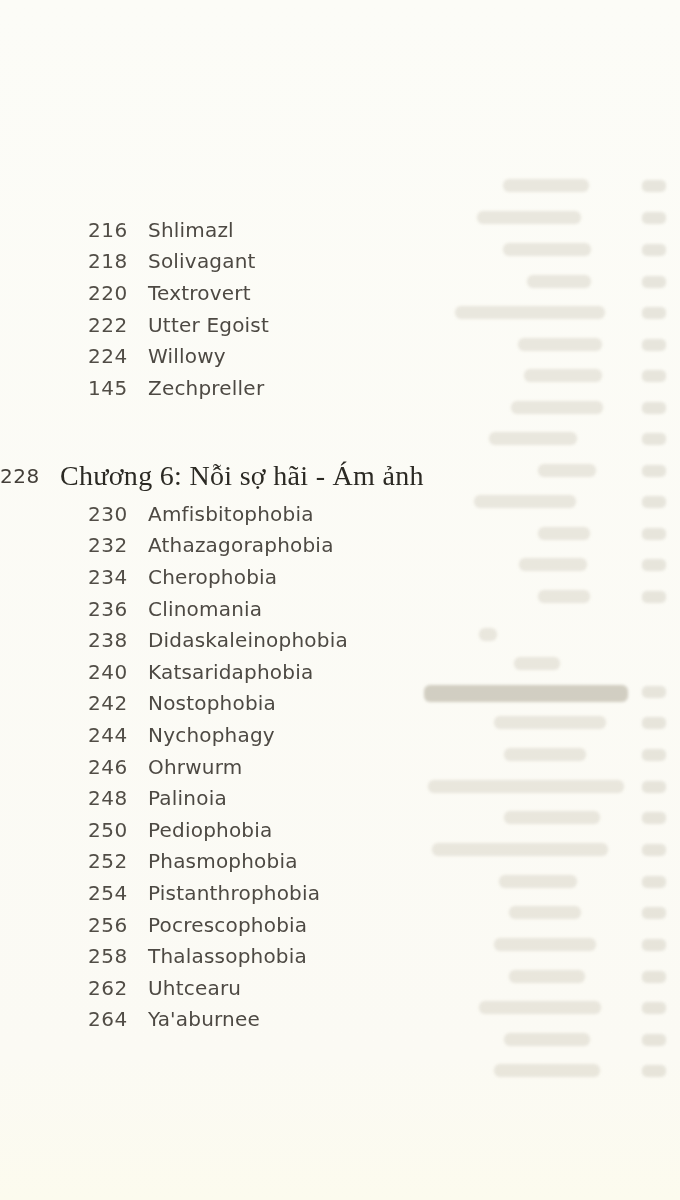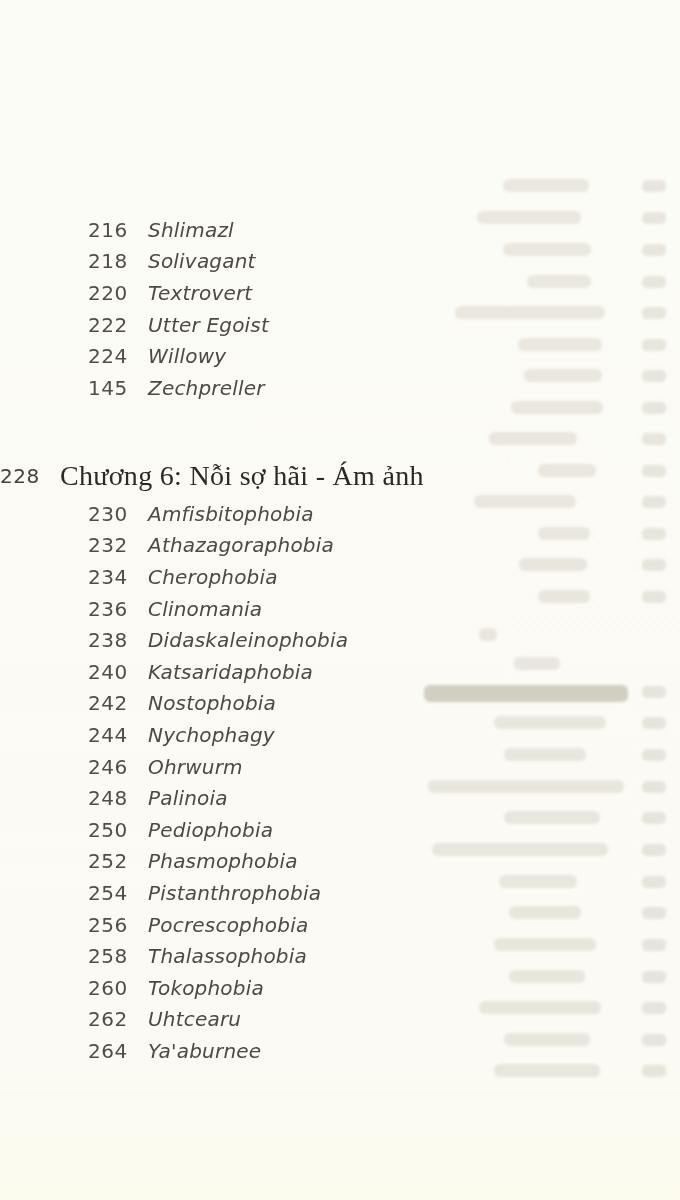--- a/index.html
+++ b/index.html
@@ -26,21 +26,21 @@
   
   .toc-list { list-style:none; margin:8px; padding:0; position:absolute; left:0; right:0; }
   .toc-top  { top:206px; }
   .toc-main { top:490px; }
   .toc-row {
     display:flex; align-items:center;
     height:31.6px; padding-left:80px;
     color:#4d4943; font-size:20px;
   }
   .toc-row .num { width:60px; flex:0 0 60px; letter-spacing:0.5px; color:#514d46; }
-  .toc-row .title { letter-spacing:0.2px;font-style:italic; }
+  .toc-row .title { letter-spacing:0.2px; }
 
   .chapter-row {
     position:absolute; left:0; right:0; top:456px;
     display:flex; align-items:center; height:40px; 
   }
   .chapter-row .num {
     width:60px; flex:0 0 60px; font-size:20px;
     color:#433f39; letter-spacing:0.5px;
   }
   .chapter-row .chapter-title {
@@ -199,24 +199,20 @@
       </li>
       <li class="toc-row">
         <span class="num">256</span>
         <span class="title">Pocrescophobia</span>
       </li>
       <li class="toc-row">
         <span class="num">258</span>
         <span class="title">Thalassophobia</span>
       </li>
       <li class="toc-row">
-        <span class="num">260</span>
-        <span class="title">Tokophobia</span>
-      </li>
-      <li class="toc-row">
         <span class="num">262</span>
         <span class="title">Uhtcearu</span>
       </li>
       <li class="toc-row">
         <span class="num">264</span>
         <span class="title">Ya'aburnee</span>
       </li>
     </ol>
 
 </div>

